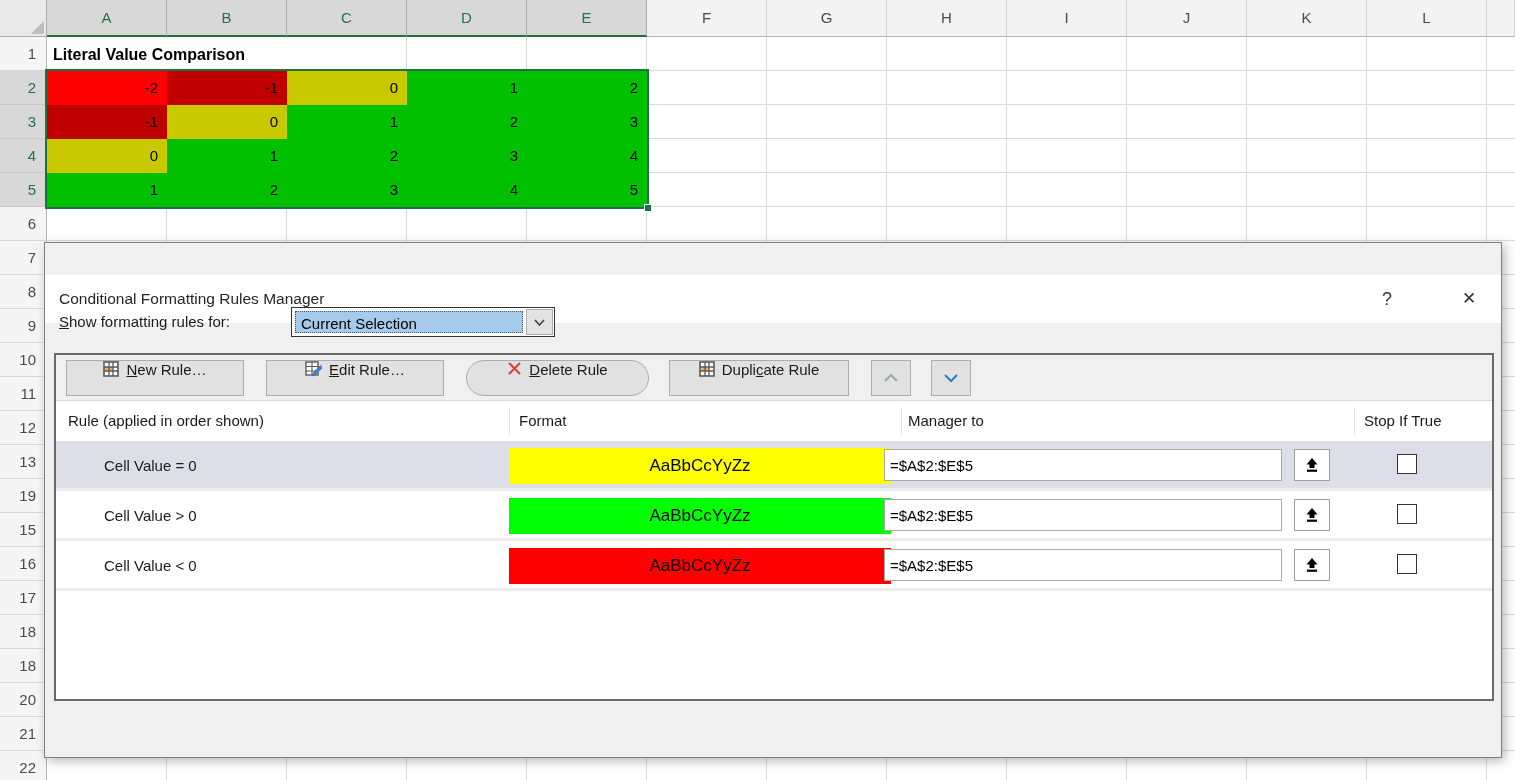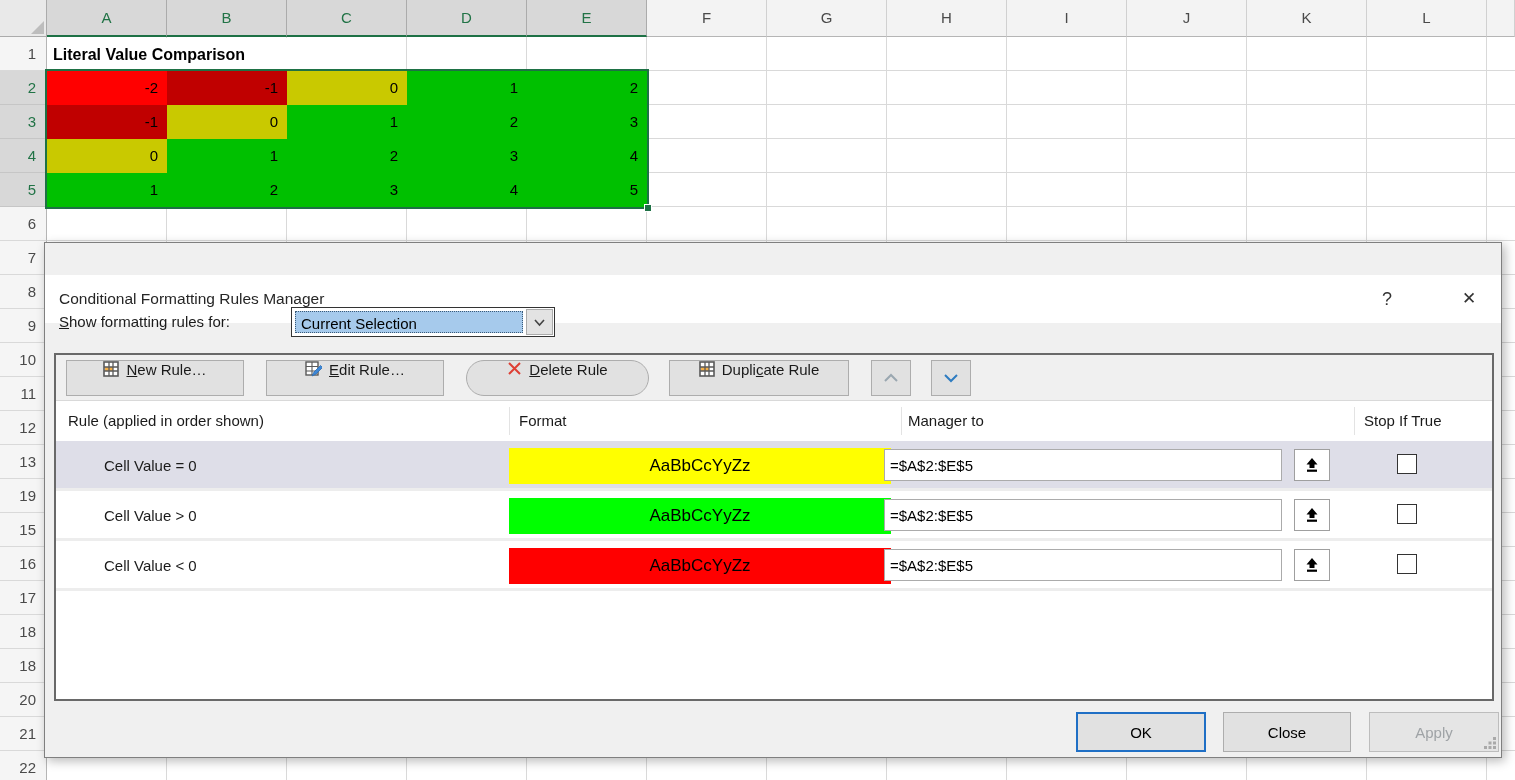--- a/index.html
+++ b/index.html
@@ -262,31 +262,14 @@
             <svg width="16" height="16" viewBox="0 0 16 16">
                 <polygon points="8,1 13.5,7.5 10.5,7.5 10.5,11 5.5,11 5.5,7.5 2.5,7.5" fill="#000"></polygon>
                 <rect x="3" y="12.6" width="10" height="2.2" fill="#000"></rect>
               </svg>
           </button>
         </div>
         <span class="checkbox"></span>
       </div>
     </div>
 
-    <div class="dlg-footer">
-      <button class="btn ok">OK</button>
-      <button class="btn cls">Close</button>
-      <button class="btn apply">Apply</button>
-      <div class="grip">
-        <svg width="13" height="13" viewBox="0 0 13 13">
-            <g fill="#A9A9A9">
-              <rect x="9" y="9" width="3" height="3"></rect>
-              <rect x="9" y="4.5" width="3" height="3"></rect>
-              <rect x="9" y="0" width="3" height="3"></rect>
-              <rect x="4.5" y="9" width="3" height="3"></rect>
-              <rect x="4.5" y="4.5" width="3" height="3"></rect>
-              <rect x="0" y="9" width="3" height="3"></rect>
-            </g>
-          </svg>
-      </div>
-    </div>
   </div>
 </div>
 
 </body></html>

